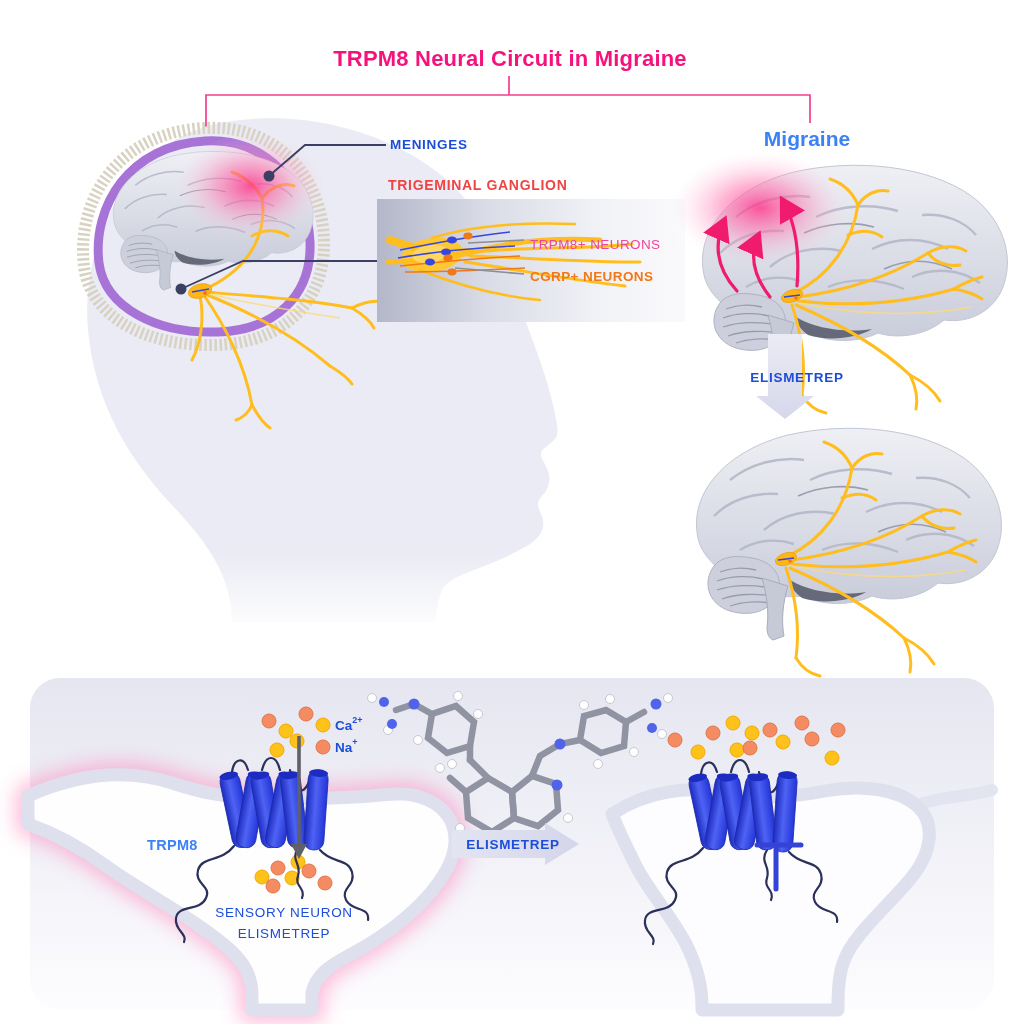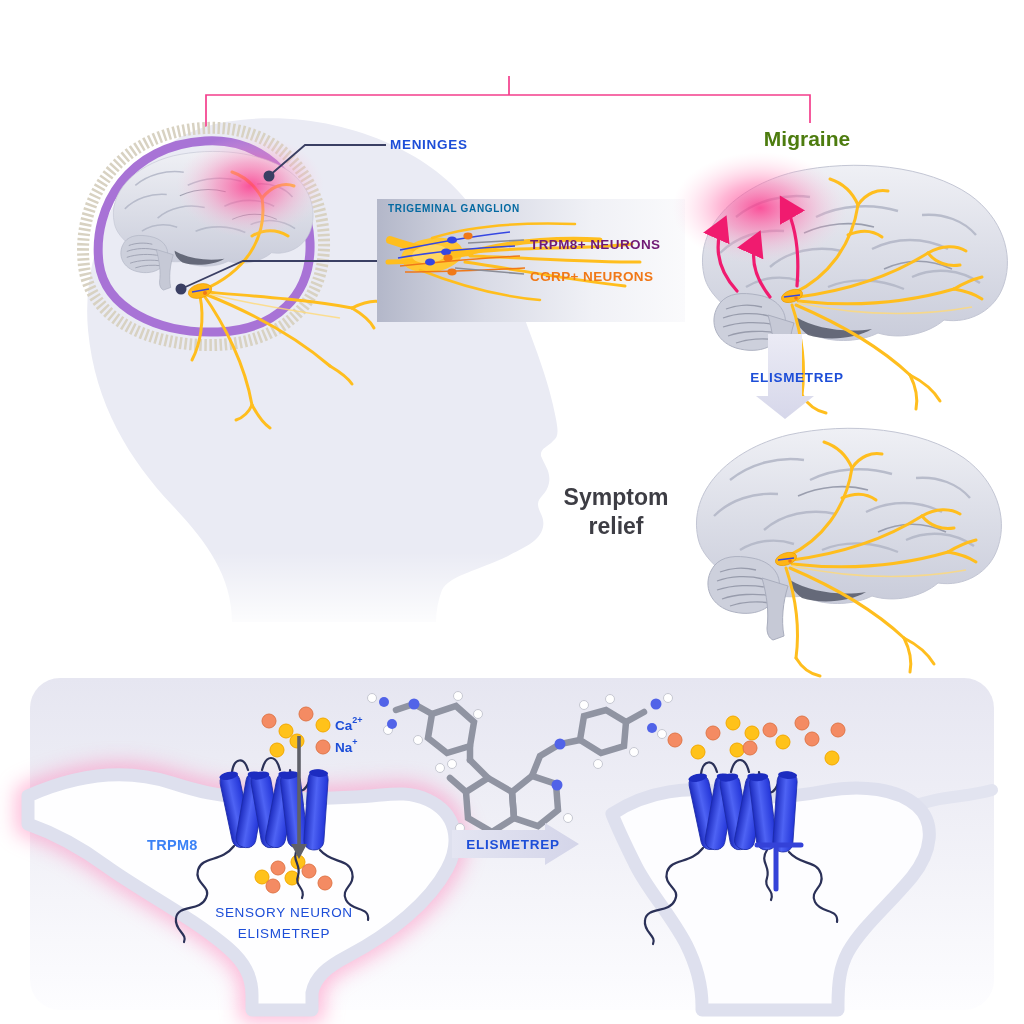--- a/index.html
+++ b/index.html
@@ -3,24 +3,24 @@
 <meta charset="utf-8">
 <style>
   html,body{margin:0;padding:0;background:#ffffff;}
   #stage{position:relative;width:1024px;height:1024px;background:#ffffff;overflow:hidden;
          font-family:"Liberation Sans",sans-serif;}
   svg.art{position:absolute;left:0;top:0;}
   .lbl{position:absolute;color:#1d4ed8;white-space:nowrap;font-family:"Liberation Sans",sans-serif;}
   .cx{transform:translateX(-50%);text-align:center;}
   .t-main{left:510px;top:46px;font-size:22px;font-weight:700;color:#F5127C;letter-spacing:.2px;}
   .t-meninges{left:390px;top:137px;font-size:13.5px;font-weight:600;letter-spacing:.7px;}
-  .t-ganglion{left:388px;top:177px;font-size:10px;font-weight:600;letter-spacing:.7px;color:#0369a1;margin-top:26px;}
-  .t-trpm8n{left:530px;top:237px;font-size:13.5px;font-weight:700;letter-spacing:.4px;color:#701a75;}
+  .t-ganglion{left:388px;top:177px;font-size:14px;font-weight:600;letter-spacing:.7px;color:#ef4444;}
+  .t-trpm8n{left:530px;top:237px;font-size:13.5px;font-weight:400;letter-spacing:.4px;color:#ec4899;}
   .t-cgrpn{left:530px;top:269px;font-size:13.5px;font-weight:700;letter-spacing:.4px;color:#F07818;}
-  .t-migraine{left:807px;top:127px;font-size:21px;font-weight:700;color:#4d7c0f;}
+  .t-migraine{left:807px;top:127px;font-size:21px;font-weight:700;color:#3b82f6;}
   .t-elitop{left:797px;top:370px;font-size:13.5px;font-weight:600;letter-spacing:.7px;}
   .t-symptom{left:616px;top:483px;font-size:23px;font-weight:600;color:#3D3D44;line-height:29px;}
   .t-mech{left:520px;top:642px;font-size:22px;font-weight:600;color:#3D3D44;}
   .t-ca{left:335px;top:716px;font-size:13.5px;font-weight:600;}
   .t-na{left:335px;top:738px;font-size:13.5px;font-weight:600;}
   .t-trpm8ch{left:147px;top:837px;font-size:14.5px;font-weight:700;color:#3b82f6;letter-spacing:.3px;}
   .t-sensory{left:284px;top:902px;font-size:13.5px;font-weight:400;letter-spacing:.7px;line-height:21px;}
   .t-elibot{left:513px;top:837px;font-size:13.5px;font-weight:600;letter-spacing:.7px;}
   sup.ion{font-size:9px;position:relative;top:-1px;}
 </style>
@@ -380,30 +380,27 @@
         <circle cx="652" cy="728" r="5"></circle>
       </g>
     </g>
 
     <path d="M452,830 L545,830 L545,823 L579,844 L545,865 L545,858 L452,858 Z" fill="url(#arrowGradH)"></path>
   </g>
 
   <rect x="55" y="552" width="520" height="80" fill="url(#fadeWhite)"></rect>
 </svg>
 
+<div class="lbl cx t-main">TRPM8 Neural Circuit in Migraine</div>
 <div class="lbl t-meninges">MENINGES</div>
 <div class="lbl t-ganglion">TRIGEMINAL GANGLION</div>
 <div class="lbl t-trpm8n">TRPM8+ NEURONS</div>
 <div class="lbl t-cgrpn">CGRP+ NEURONS</div>
 <div class="lbl cx t-migraine">Migraine</div>
 <div class="lbl cx t-elitop">ELISMETREP</div>
-<div class="lbl cx t-symptom">
-  <span style="display:block">Symptom</span>
-  <span style="display:block">relief</span>
-</div>
 <div class="lbl t-ca"><span>Ca</span><sup class="ion">2+</sup></div>
 <div class="lbl t-na"><span>Na</span><sup class="ion">+</sup></div>
 <div class="lbl t-trpm8ch">TRPM8</div>
 <div class="lbl cx t-sensory">
   <span style="display:block">SENSORY NEURON</span>
   <span style="display:block">ELISMETREP</span>
 </div>
 <div class="lbl cx t-elibot">ELISMETREP</div>
 
 </div>

